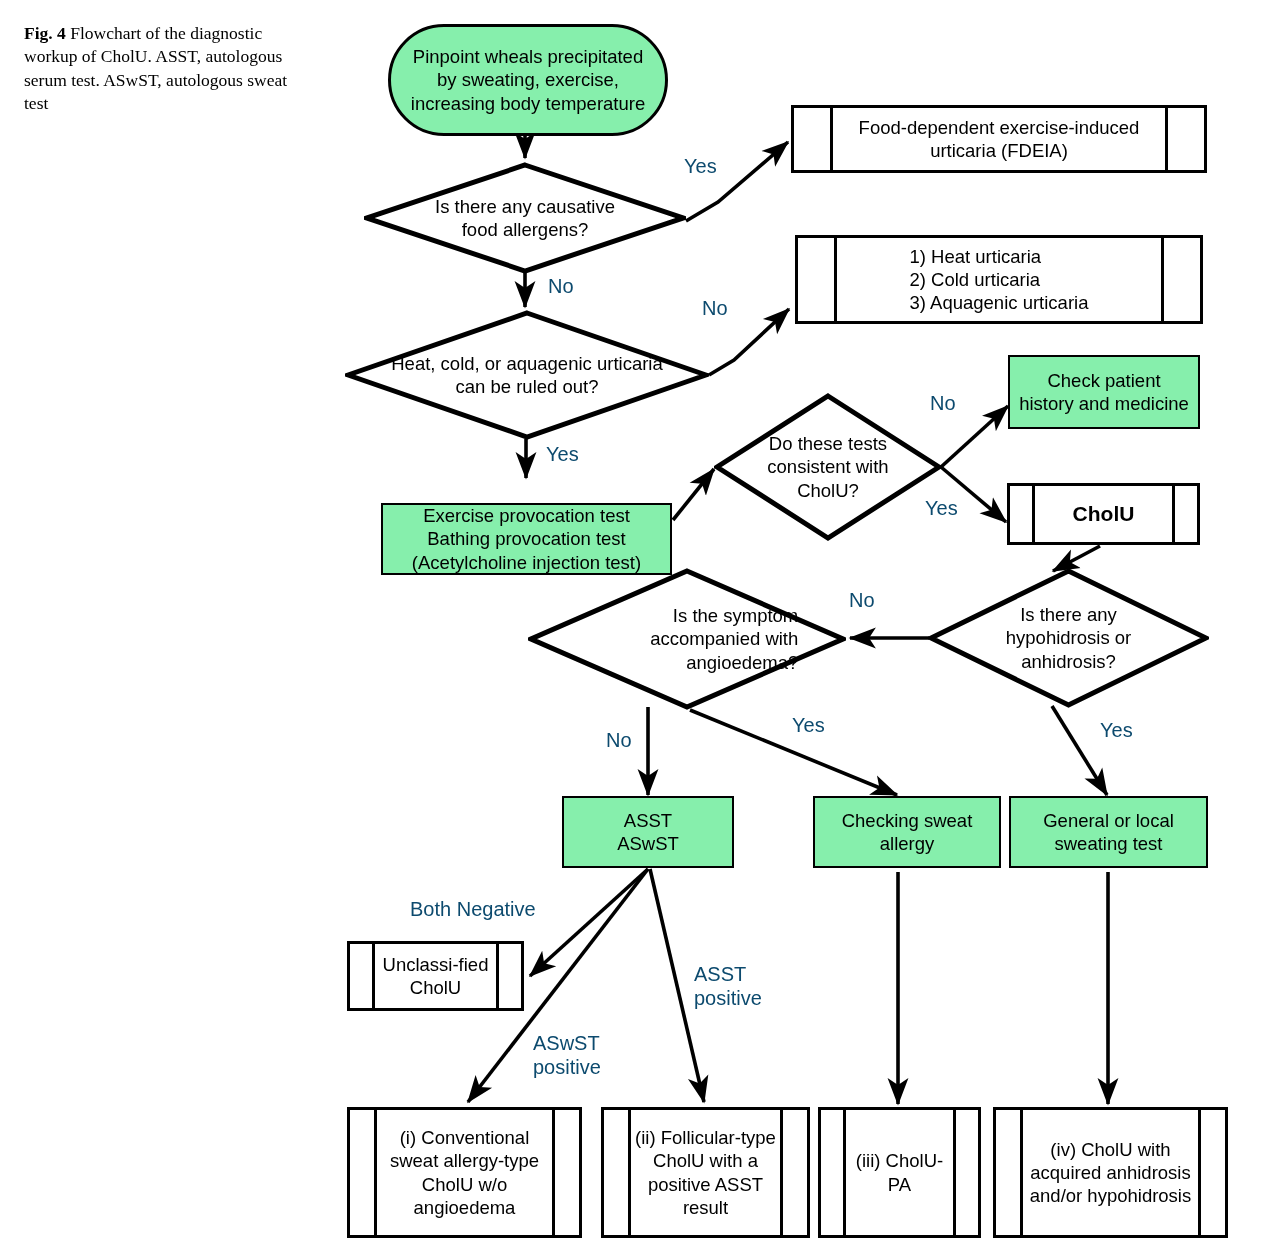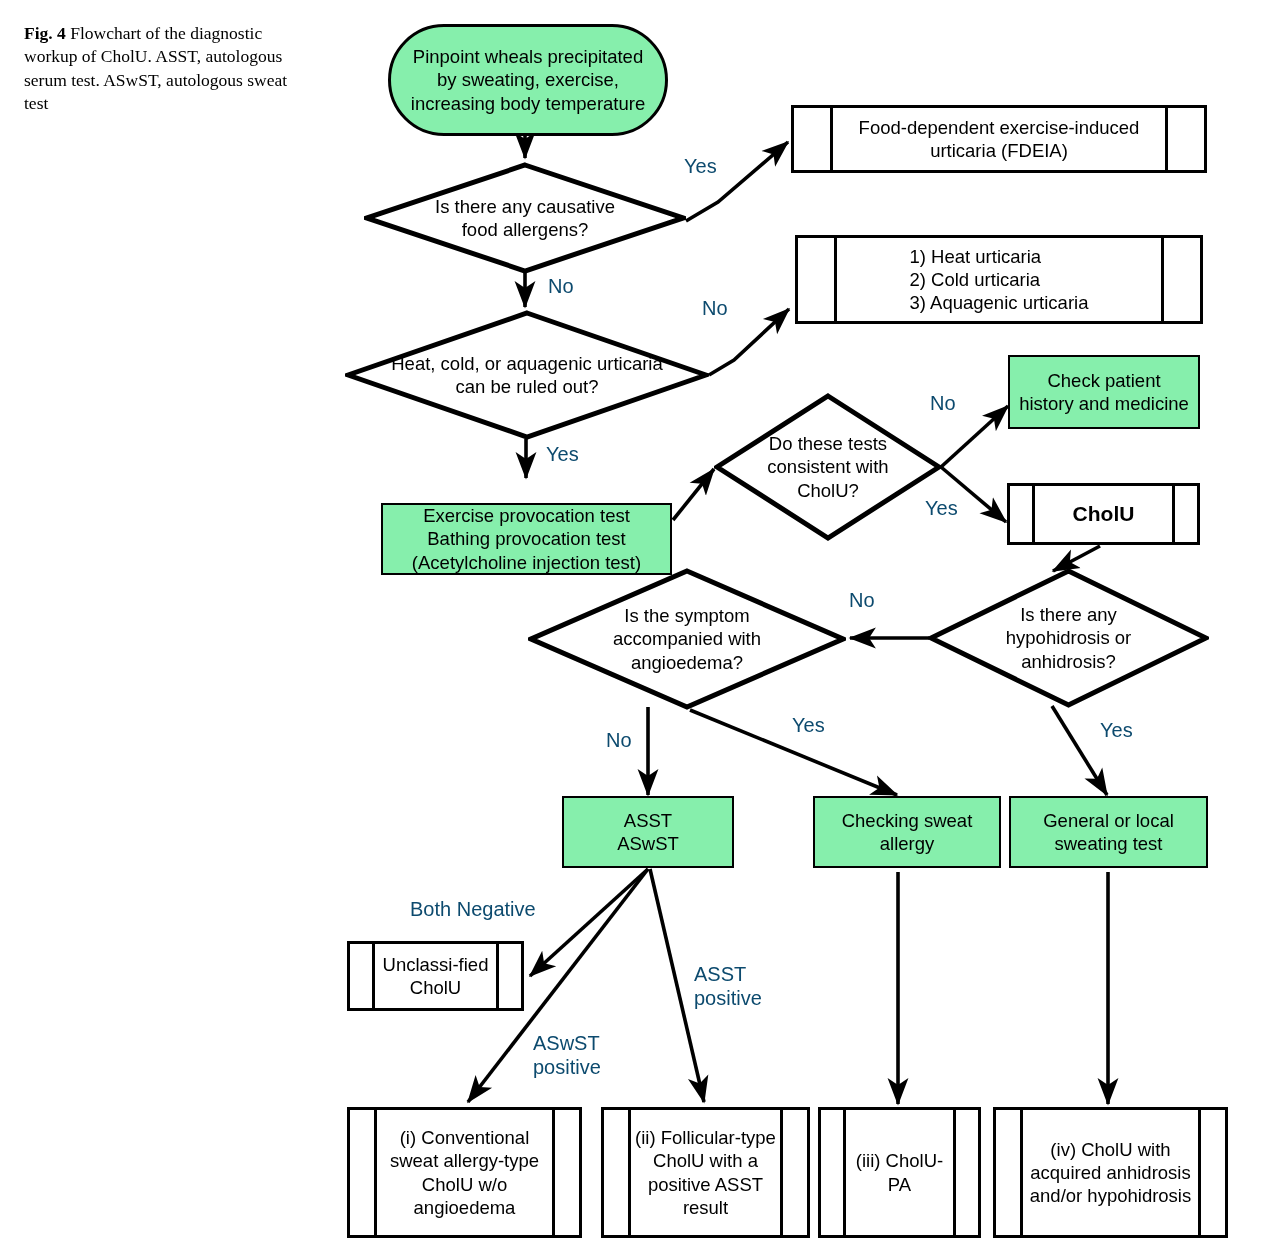--- a/index.html
+++ b/index.html
@@ -226,21 +226,21 @@
   </div>
 
   <div class="predef bold" style="left:1007px; top:483px; width:193px; height:62px;">
     <div class="inner" style="left:22px; right:22px;">CholU</div>
   </div>
 
   <div class="diamond" style="left:528px; top:568px; width:318px; height:142px;">
     <svg viewBox="0 0 318 142" preserveAspectRatio="none">
       <polygon points="159,3 315,71 159,139 3,71" fill="#fff" stroke="#000" stroke-width="5" vector-effect="non-scaling-stroke"></polygon>
     </svg>
-    <div class="dtext" style="width:70%;">Is the symptom accompanied with angioedema?</div>
+    <div class="dtext" style="width:70%;text-align:right;">Is the symptom accompanied with angioedema?</div>
   </div>
 
   <div class="diamond" style="left:928px; top:568px; width:281px; height:140px;">
     <svg viewBox="0 0 281 140" preserveAspectRatio="none">
       <polygon points="140.5,3 278,70 140.5,137 3,70" fill="#fff" stroke="#000" stroke-width="5" vector-effect="non-scaling-stroke"></polygon>
     </svg>
     <div class="dtext" style="width:72%;">Is there any hypohidrosis or anhidrosis?</div>
   </div>
 
   <div class="node process" style="left:562px; top:796px; width:172px; height:72px; flex-direction:column;">

